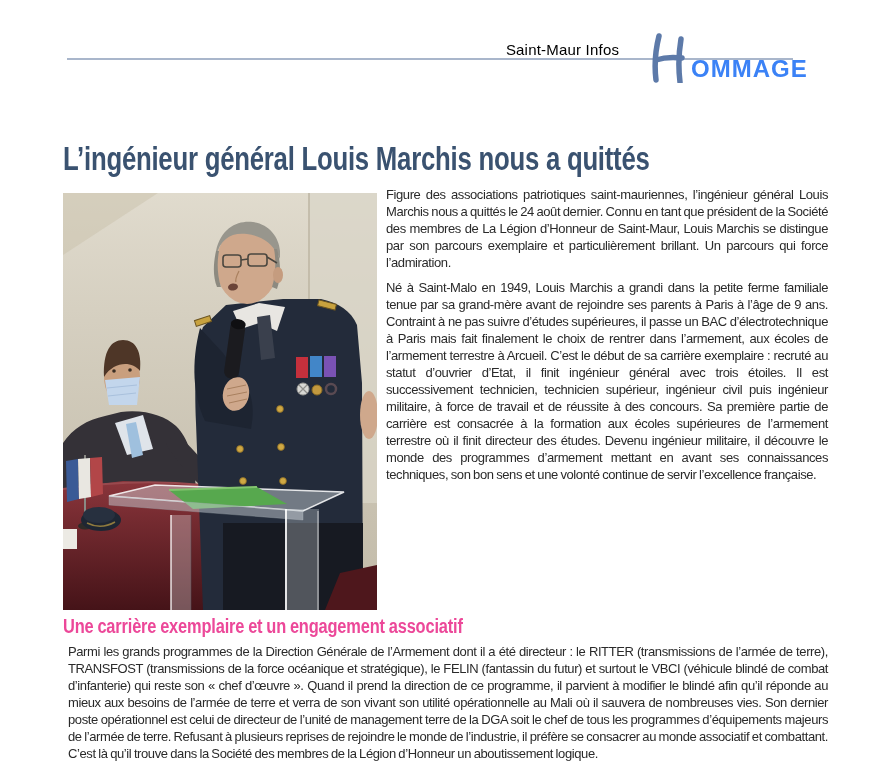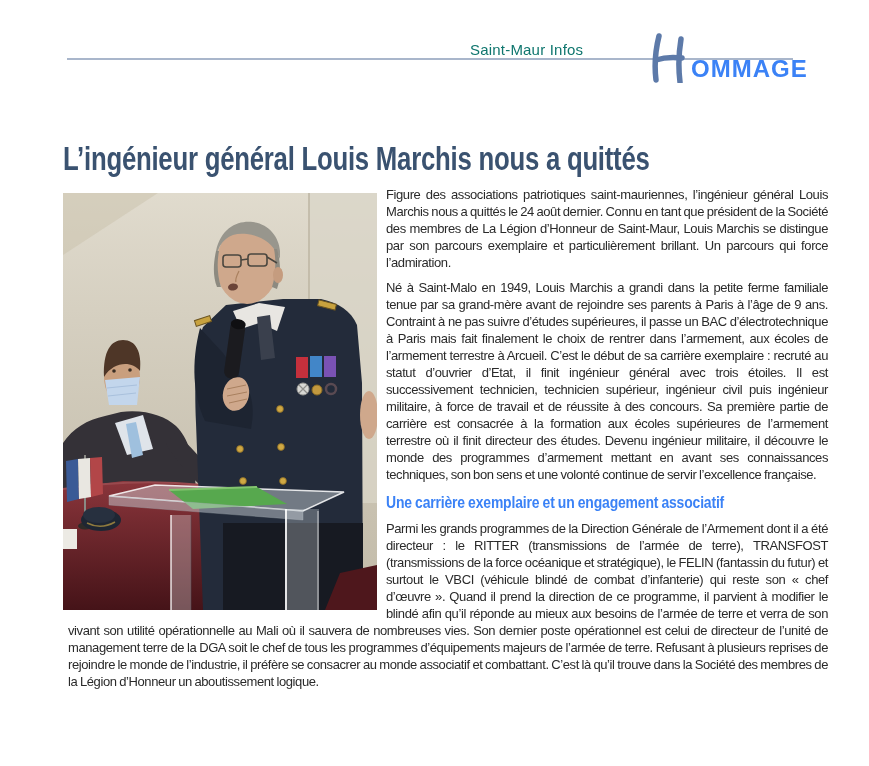--- a/index.html
+++ b/index.html
@@ -1,38 +1,38 @@
 <!DOCTYPE html>
 <html lang="fr"><head>
 <meta charset="utf-8">
 <style>
   html,body{margin:0;padding:0;background:#ffffff;}
   .page{position:relative;width:869px;height:766px;background:#ffffff;overflow:hidden;
         font-family:"Liberation Sans","DejaVu Sans",sans-serif;}
 
   
   .hdr-rule{position:absolute;left:67px;top:58px;width:726px;height:2px;background:#a9b6cb;}
-  .brand{position:absolute;left:470px;top:41px;width:185px;text-align:left;
-         font-size:15px;color:#0f766e;letter-spacing:.2px;}
+  .brand{position:absolute;left:470px;top:41px;width:185px;text-align:center;
+         font-size:15px;color:#000000;letter-spacing:.2px;}
   .hommage-h{position:absolute;left:649px;top:33px;}
   .hommage-rest{position:absolute;left:691px;top:57px;font-size:24px;font-weight:bold;
                 color:#3b82f6;letter-spacing:1px;line-height:1;}
 
   
   .title{position:absolute;left:63px;top:140px;margin:0;font-size:33px;font-weight:bold;
          color:#3a5270;white-space:nowrap;letter-spacing:-.3px;
          transform:scaleX(.78);transform-origin:0 0;}
 
   
   .article{position:absolute;left:63px;top:186px;width:770px;
            font-size:13px;line-height:17px;color:#2a2a2a;text-align:justify;
            letter-spacing:-.4px;word-spacing:-.6px;hyphens:auto;-webkit-hyphens:auto;}
   .article p{margin:0 5px 8px;}
   .photo{float:left;margin:7px 9px 6px 0;display:block;}
-  .subhead{margin:10px 0 7px;font-size:17px;line-height:20px;font-weight:bold;color:#3b82f6;}
+  .subhead{margin:10px 0 7px;font-size:20px;line-height:20px;font-weight:bold;color:#ec4899;}
   .subhead .squeeze{display:inline-block;white-space:nowrap;transform:scaleX(.82);
                     transform-origin:0 50%;letter-spacing:-.2px;}
 </style>
 </head>
 <body>
 
 <div class="page">
 
   <div class="hdr-rule"></div>
   <div class="brand">Saint-Maur Infos</div>

